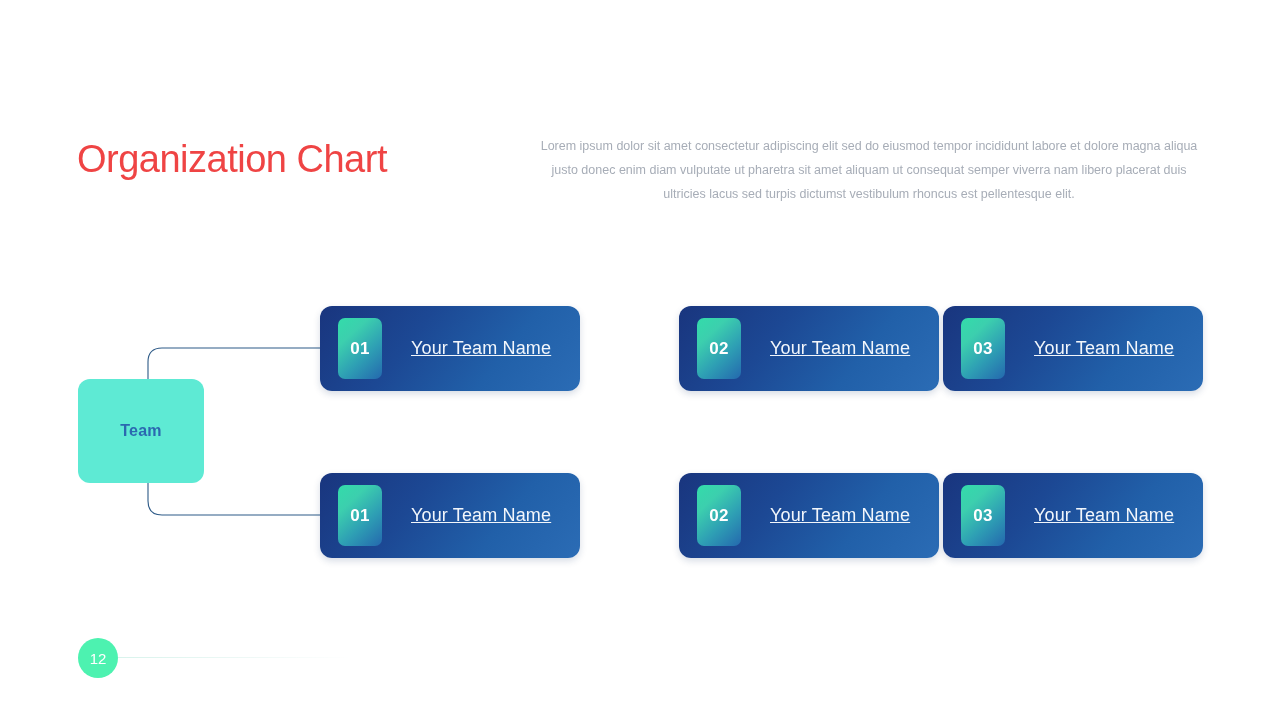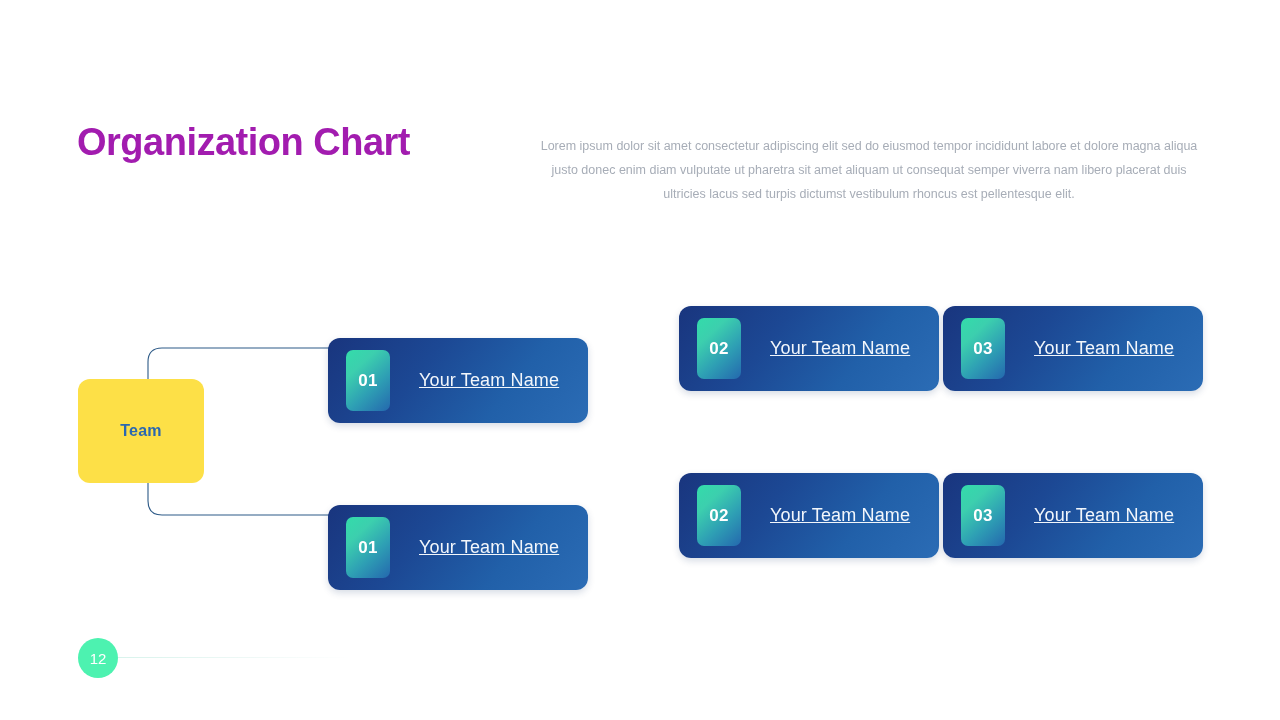--- a/index.html
+++ b/index.html
@@ -20,25 +20,25 @@
   .slide {
     position: absolute;
     inset: 0;
     background: #ffffff;
   }
 
   
   .page-title {
     position: absolute;
     left: 77px;
-    top: 117px;
+    top: 134px;
     font-size: 38px;
-    font-weight: bold;
+    font-weight: normal;
     letter-spacing: -0.5px;
-    color: #a21caf;
+    color: #ef4444;
     line-height: 50px;
     white-space: nowrap;
   }
 
   .intro-paragraph {
     position: absolute;
     left: 533px;
     top: 134px;
     width: 672px;
     font-size: 12.5px;
@@ -57,21 +57,21 @@
     pointer-events: none;
   }
 
   
   .team-node {
     position: absolute;
     left: 78px;
     top: 379px;
     width: 126px;
     height: 104px;
-    background: #fde047;
+    background: #5eead4;
     border-radius: 12px;
     display: flex;
     align-items: center;
     justify-content: center;
   }
   .team-node-label {
     font-size: 16px;
     font-weight: bold;
     color: #2b68b0;
     letter-spacing: 0.2px;
@@ -111,21 +111,21 @@
     font-size: 18px;
     color: #f2f6fb;
     letter-spacing: 0.15px;
     white-space: nowrap;
     text-decoration: underline;
   }
 
   
   .row-top    { top: 306px; }
   .row-bottom { top: 473px; }
-  .col-1 { left: 328px; margin-top: 32px; }
+  .col-1 { left: 320px; }
   .col-2 { left: 635px; margin-left: 44px; }
   .col-3 { left: 943px; }
 
   
   .page-number-badge {
     position: absolute;
     left: 78px;
     top: 638px;
     width: 40px;
     height: 40px;

